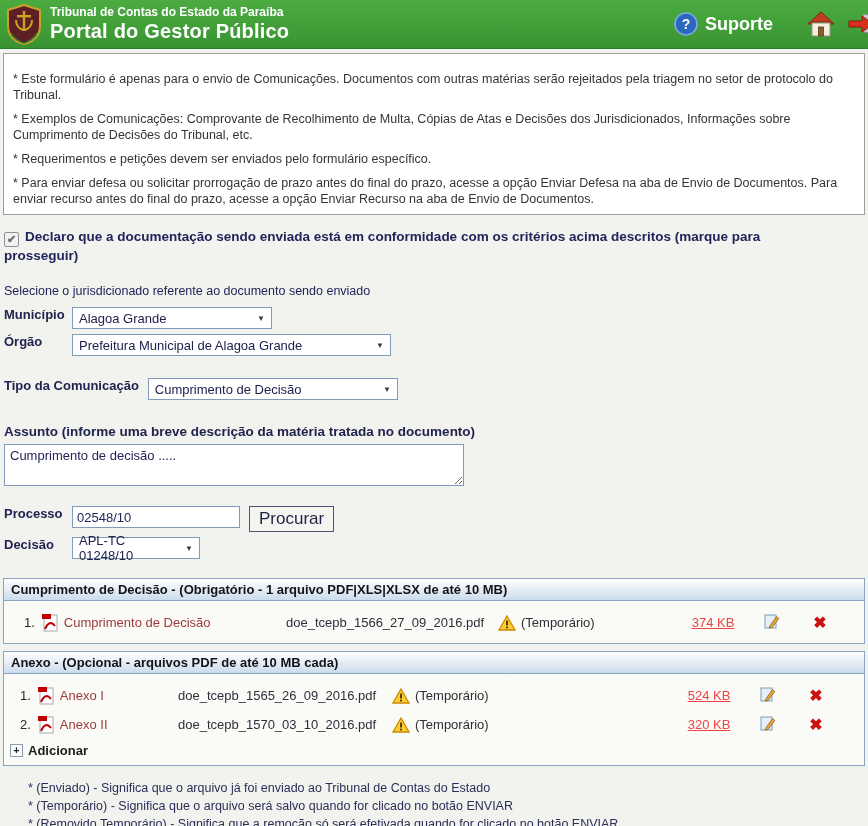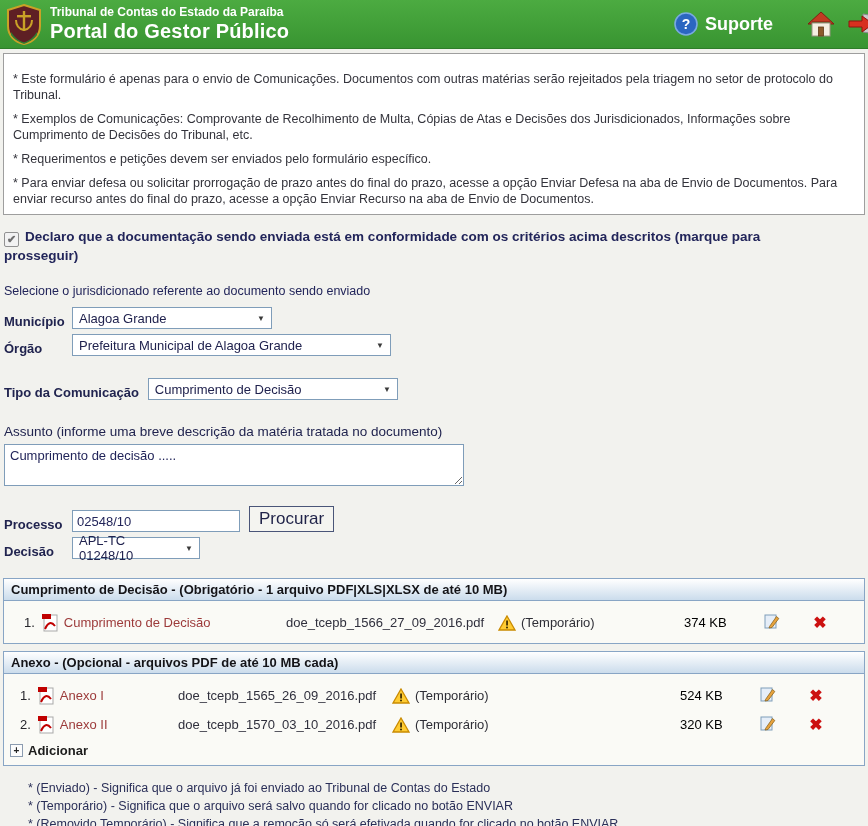--- a/index.html
+++ b/index.html
@@ -35,36 +35,36 @@
   
   .decl-row{margin:13px 4px 0 4px;font-size:13.5px;font-weight:bold;
     color:#22255A;line-height:1.3;max-width:828px;}
   .checkbox{
     display:inline-flex;width:13px;height:13px;border:1px solid #919191;border-radius:2px;
     background:#F2F2F2;align-items:center;justify-content:center;
     font-size:11px;color:#6F6F6F;font-weight:bold;margin-right:6px;vertical-align:-2px;
   }
   
   .intro{margin:20px 4px 9px 4px;font-size:12.5px;color:#22255A;}
-  .frow{display:flex;align-items:flex-end;margin:5px 4px;}
+  .frow{display:flex;align-items:flex-start;margin:5px 4px;}
   .flabel{font-size:13px;font-weight:bold;color:#21244F;}
   .w68{width:68px;flex:0 0 68px;}
   .sel{
     display:flex;align-items:center;justify-content:space-between;
     background:#FFFFFF;border:1px solid #7F9DB9;height:22px;
     padding:0 6px;font-size:13px;color:#20224E;box-sizing:border-box;cursor:pointer;
   }
   .sel .arrow{font-size:8px;color:#3A3A3A;margin-left:8px;}
   .sel-municipio{width:200px;}
   .sel-orgao{width:319px;}
   .sel-tipo{width:250px;}
   .sel-decisao{width:128px;}
   .mt20{margin-top:22px;}
   .assunto-block{margin:24px 4px 0 4px;}
-  .assunto-label{font-size:13.5px;font-weight:normal;color:#21244F;margin-bottom:5px;}
+  .assunto-label{font-size:13.5px;font-weight:bold;color:#21244F;margin-bottom:5px;}
   textarea.assunto{
     width:448px;height:34px;border:1px solid #7F9DB9;background:#FFFFFF;
     font-family:"Liberation Sans", sans-serif;font-size:13px;color:#22255A;
     padding:3px 5px;resize:both;
   }
   .mt16{margin-top:16px;}
   input.processo{
     width:158px;height:18px;border:1px solid #7F9DB9;background:#FFFFFF;
     font-family:"Liberation Sans", sans-serif;font-size:13px;color:#22255A;padding:1px 4px;
   }
@@ -83,21 +83,21 @@
   }
   .section-body{padding:7px 0 6px 0;}
   .file-row{display:grid;align-items:center;height:29px;font-size:13px;}
   .rows-a .file-row{grid-template-columns:262px 212px 186px 64px 48px 48px;padding-left:20px;}
   .rows-b .file-row{grid-template-columns:158px 214px 288px 64px 48px 48px;padding-left:16px;}
   .file-item{display:flex;align-items:center;gap:6px;}
   .file-num{color:#26262C;}
   .file-label{color:#9C3A3A;cursor:pointer;}
   .file-name{color:#2F2F3C;}
   .file-status{display:flex;align-items:center;gap:5px;color:#2E2E36;}
-  .file-size{text-align:left;color:#000000;padding-right:6px;}
+  .file-size{text-align:center;color:#ef4444;padding-right:6px;text-decoration:underline;}
   .row-action{text-align:center;cursor:pointer;}
   .x-del{color:#CC1111;font-weight:bold;font-size:16px;line-height:1;}
   .add-row{display:flex;align-items:center;gap:5px;padding:4px 0 1px 6px;
     font-size:13px;font-weight:bold;color:#1C1C1C;cursor:pointer;}
   .plus-box{
     width:11px;height:11px;border:1px solid #8C9CB0;background:#FCFCFC;
     display:inline-flex;align-items:center;justify-content:center;
     font-size:10px;line-height:1;color:#222;font-weight:bold;
   }
   

